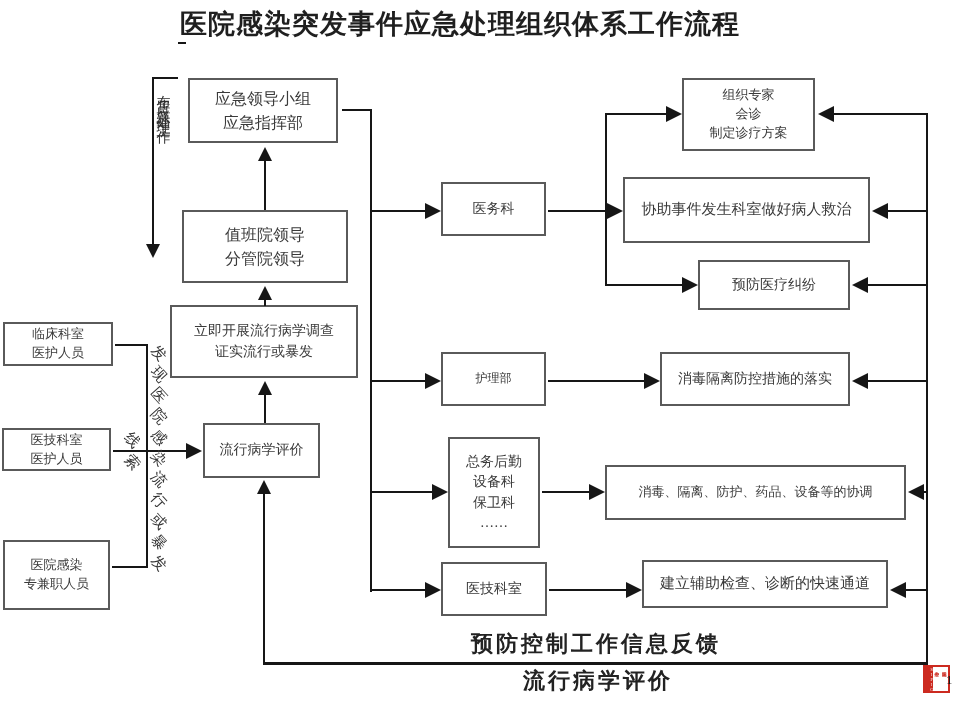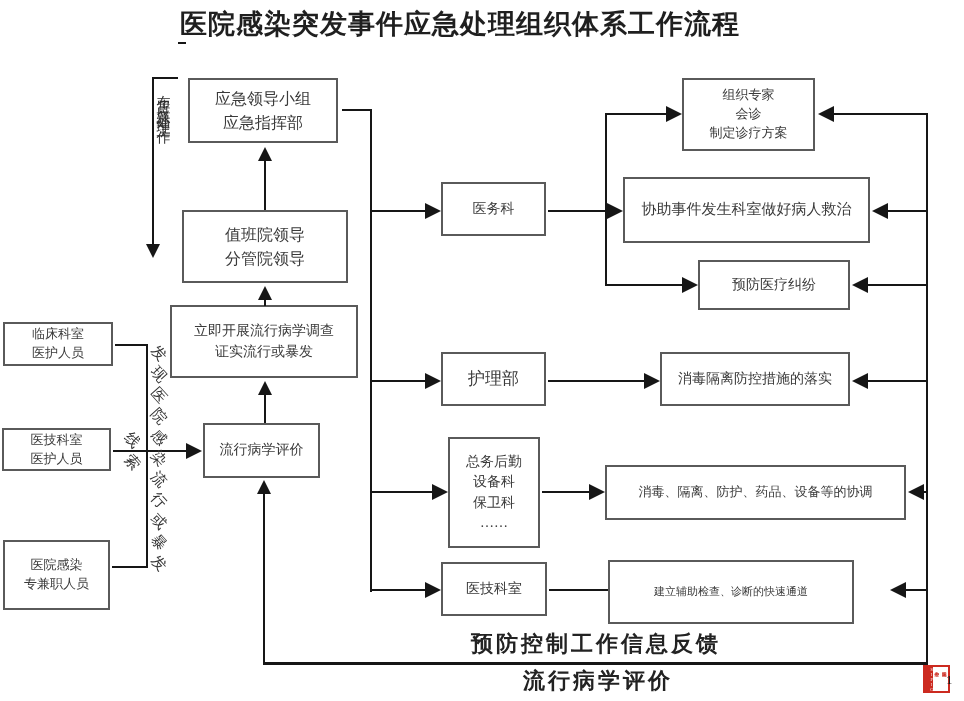--- a/index.html
+++ b/index.html
@@ -127,21 +127,21 @@
   <div class="hl" style="left:371px;top:380px;width:55px"></div>
   <div class="ar" style="left:425px;top:373px"></div>
   <div class="hl" style="left:371px;top:491px;width:62px"></div>
   <div class="ar" style="left:432px;top:484px"></div>
   <div class="hl" style="left:371px;top:589px;width:55px"></div>
   <div class="ar" style="left:425px;top:582px"></div>
 
   <div class="box" style="left:441px;top:182px;width:105px;height:54px;font-size:14px">
     <div>医务科</div>
   </div>
-  <div class="box" style="left:441px;top:352px;width:105px;height:54px;font-size:17px">
+  <div class="box" style="left:441px;top:352px;width:105px;height:54px;font-size:12px">
     <div>护理部</div>
   </div>
   <div class="box" style="left:448px;top:437px;width:92px;height:111px;font-size:14px">
     <div>总务后勤</div>
     <div>设备科</div>
     <div>保卫科</div>
     <div>……</div>
   </div>
   <div class="box" style="left:441px;top:562px;width:106px;height:54px;font-size:14px">
     <div>医技科室</div>
@@ -172,21 +172,21 @@
   </div>
   <div class="box" style="left:698px;top:260px;width:152px;height:50px;font-size:14px">
     <div>预防医疗纠纷</div>
   </div>
   <div class="box" style="left:660px;top:352px;width:190px;height:54px;font-size:14px">
     <div>消毒隔离防控措施的落实</div>
   </div>
   <div class="box" style="left:605px;top:465px;width:301px;height:55px;font-size:13px">
     <div>消毒、隔离、防护、药品、设备等的协调</div>
   </div>
-  <div class="box" style="left:608px;top:560px;width:246px;height:64px;font-size:11px">
+  <div class="box" style="left:642px;top:560px;width:246px;height:48px;font-size:15px">
     <div>建立辅助检查、诊断的快速通道</div>
   </div>
 
   <div class="vl" style="left:926px;top:113px;height:551px"></div>
   <div class="hl" style="left:833px;top:113px;width:95px"></div>
   <div class="al" style="left:818px;top:106px"></div>
   <div class="hl" style="left:887px;top:210px;width:41px"></div>
   <div class="al" style="left:872px;top:203px"></div>
   <div class="hl" style="left:867px;top:284px;width:61px"></div>
   <div class="al" style="left:852px;top:277px"></div>

